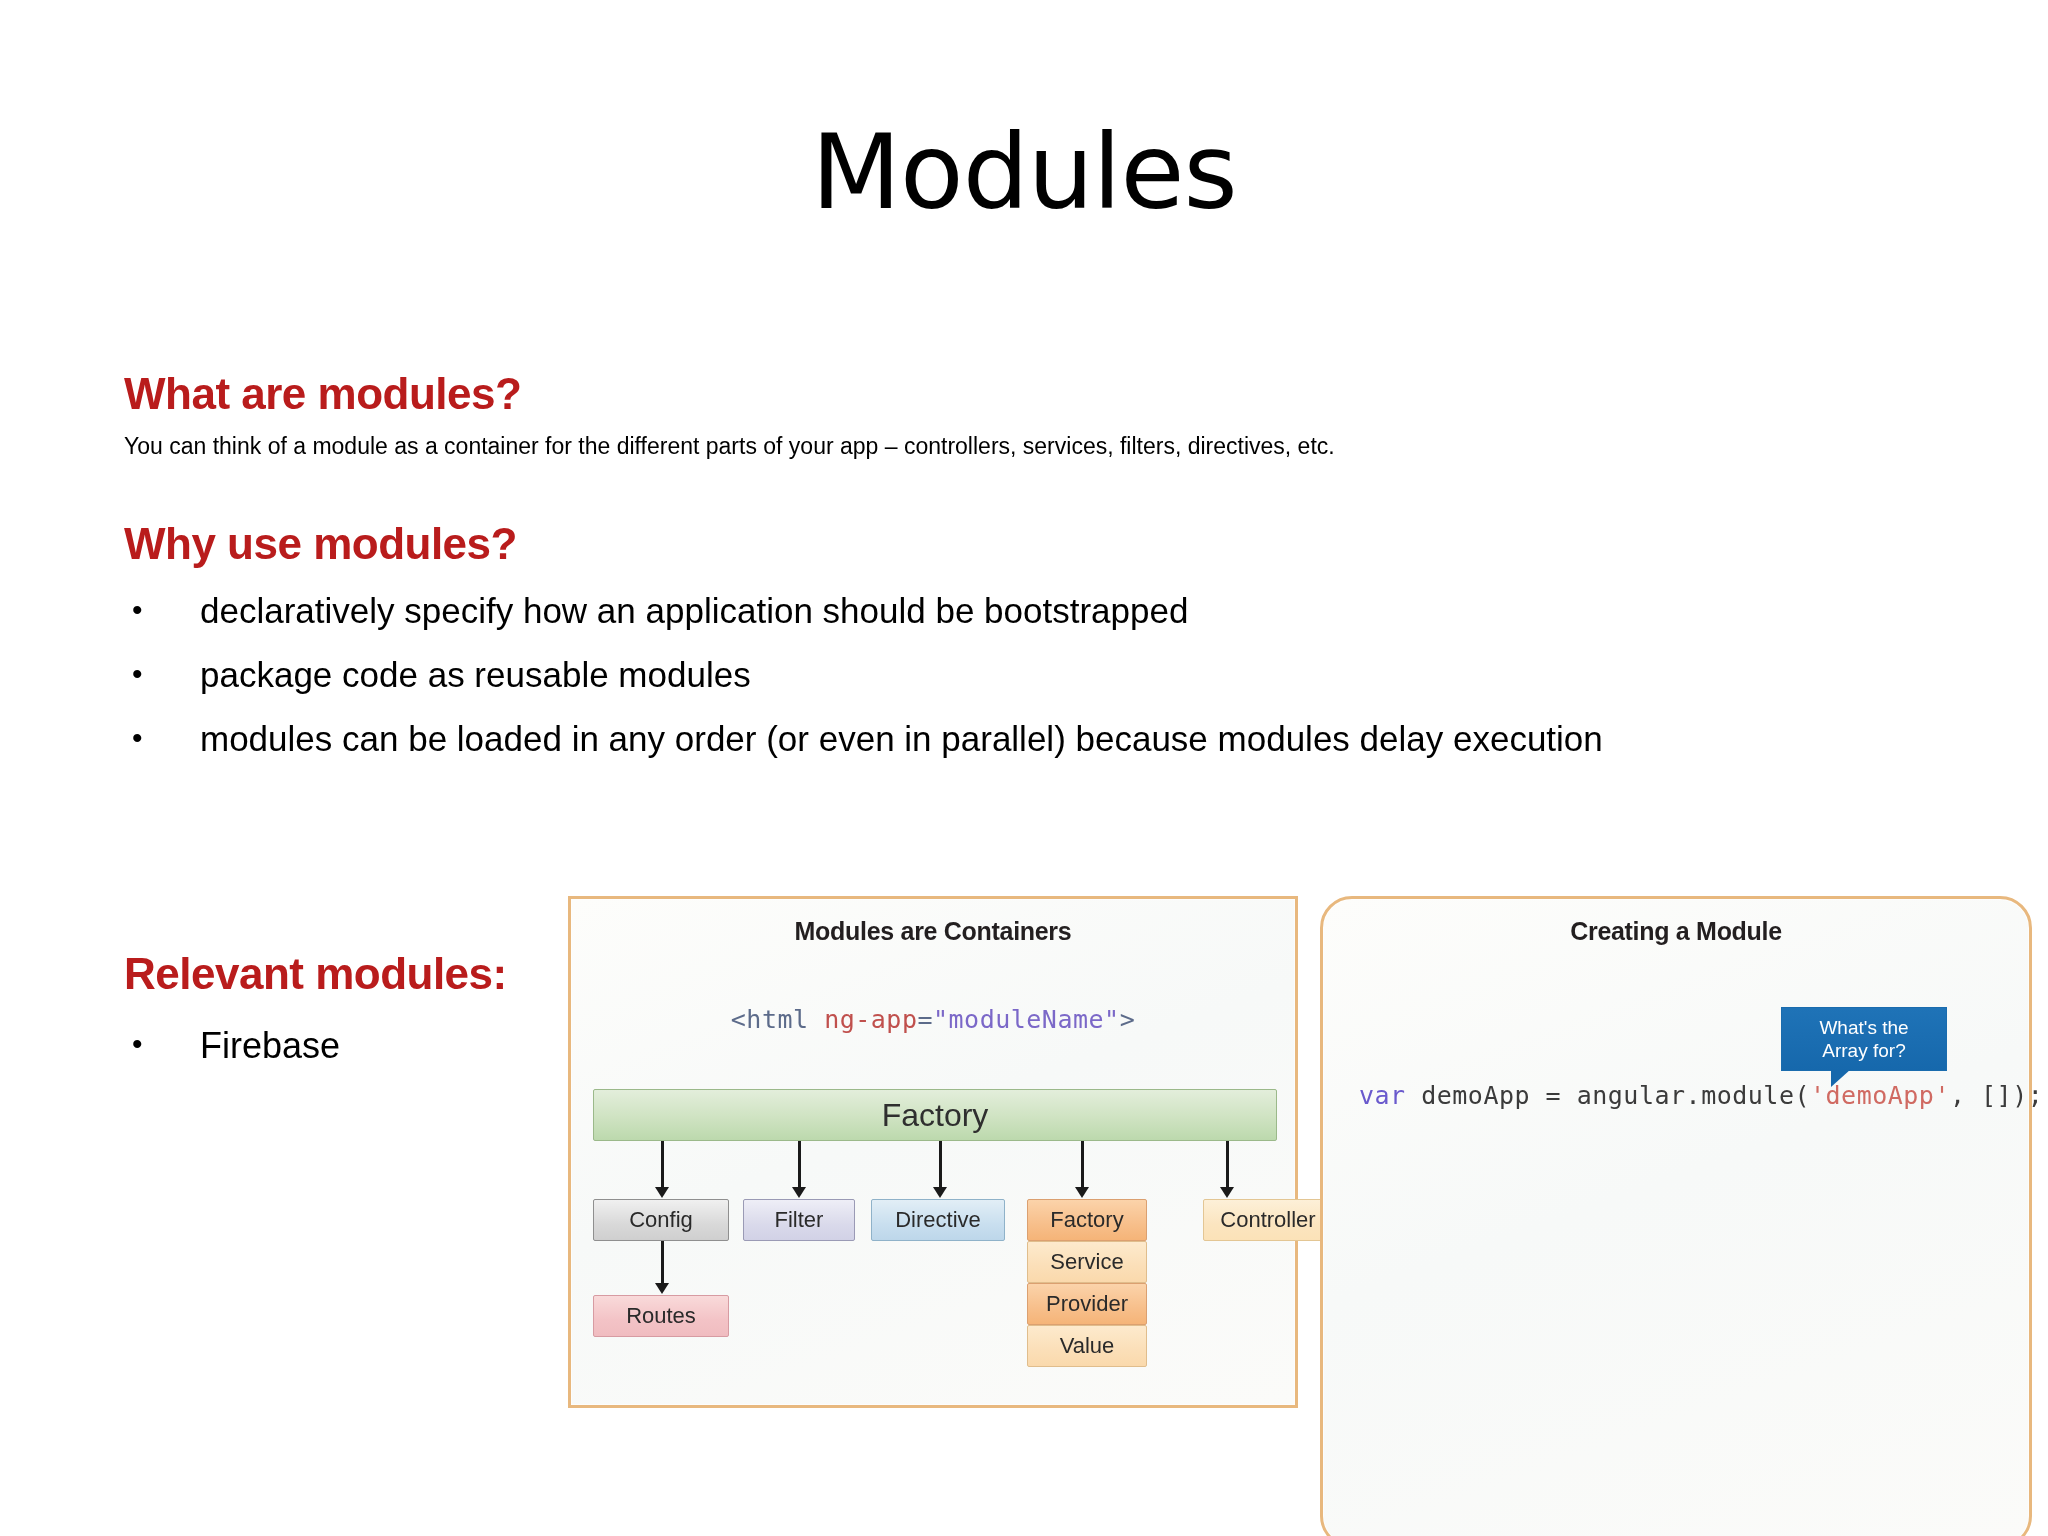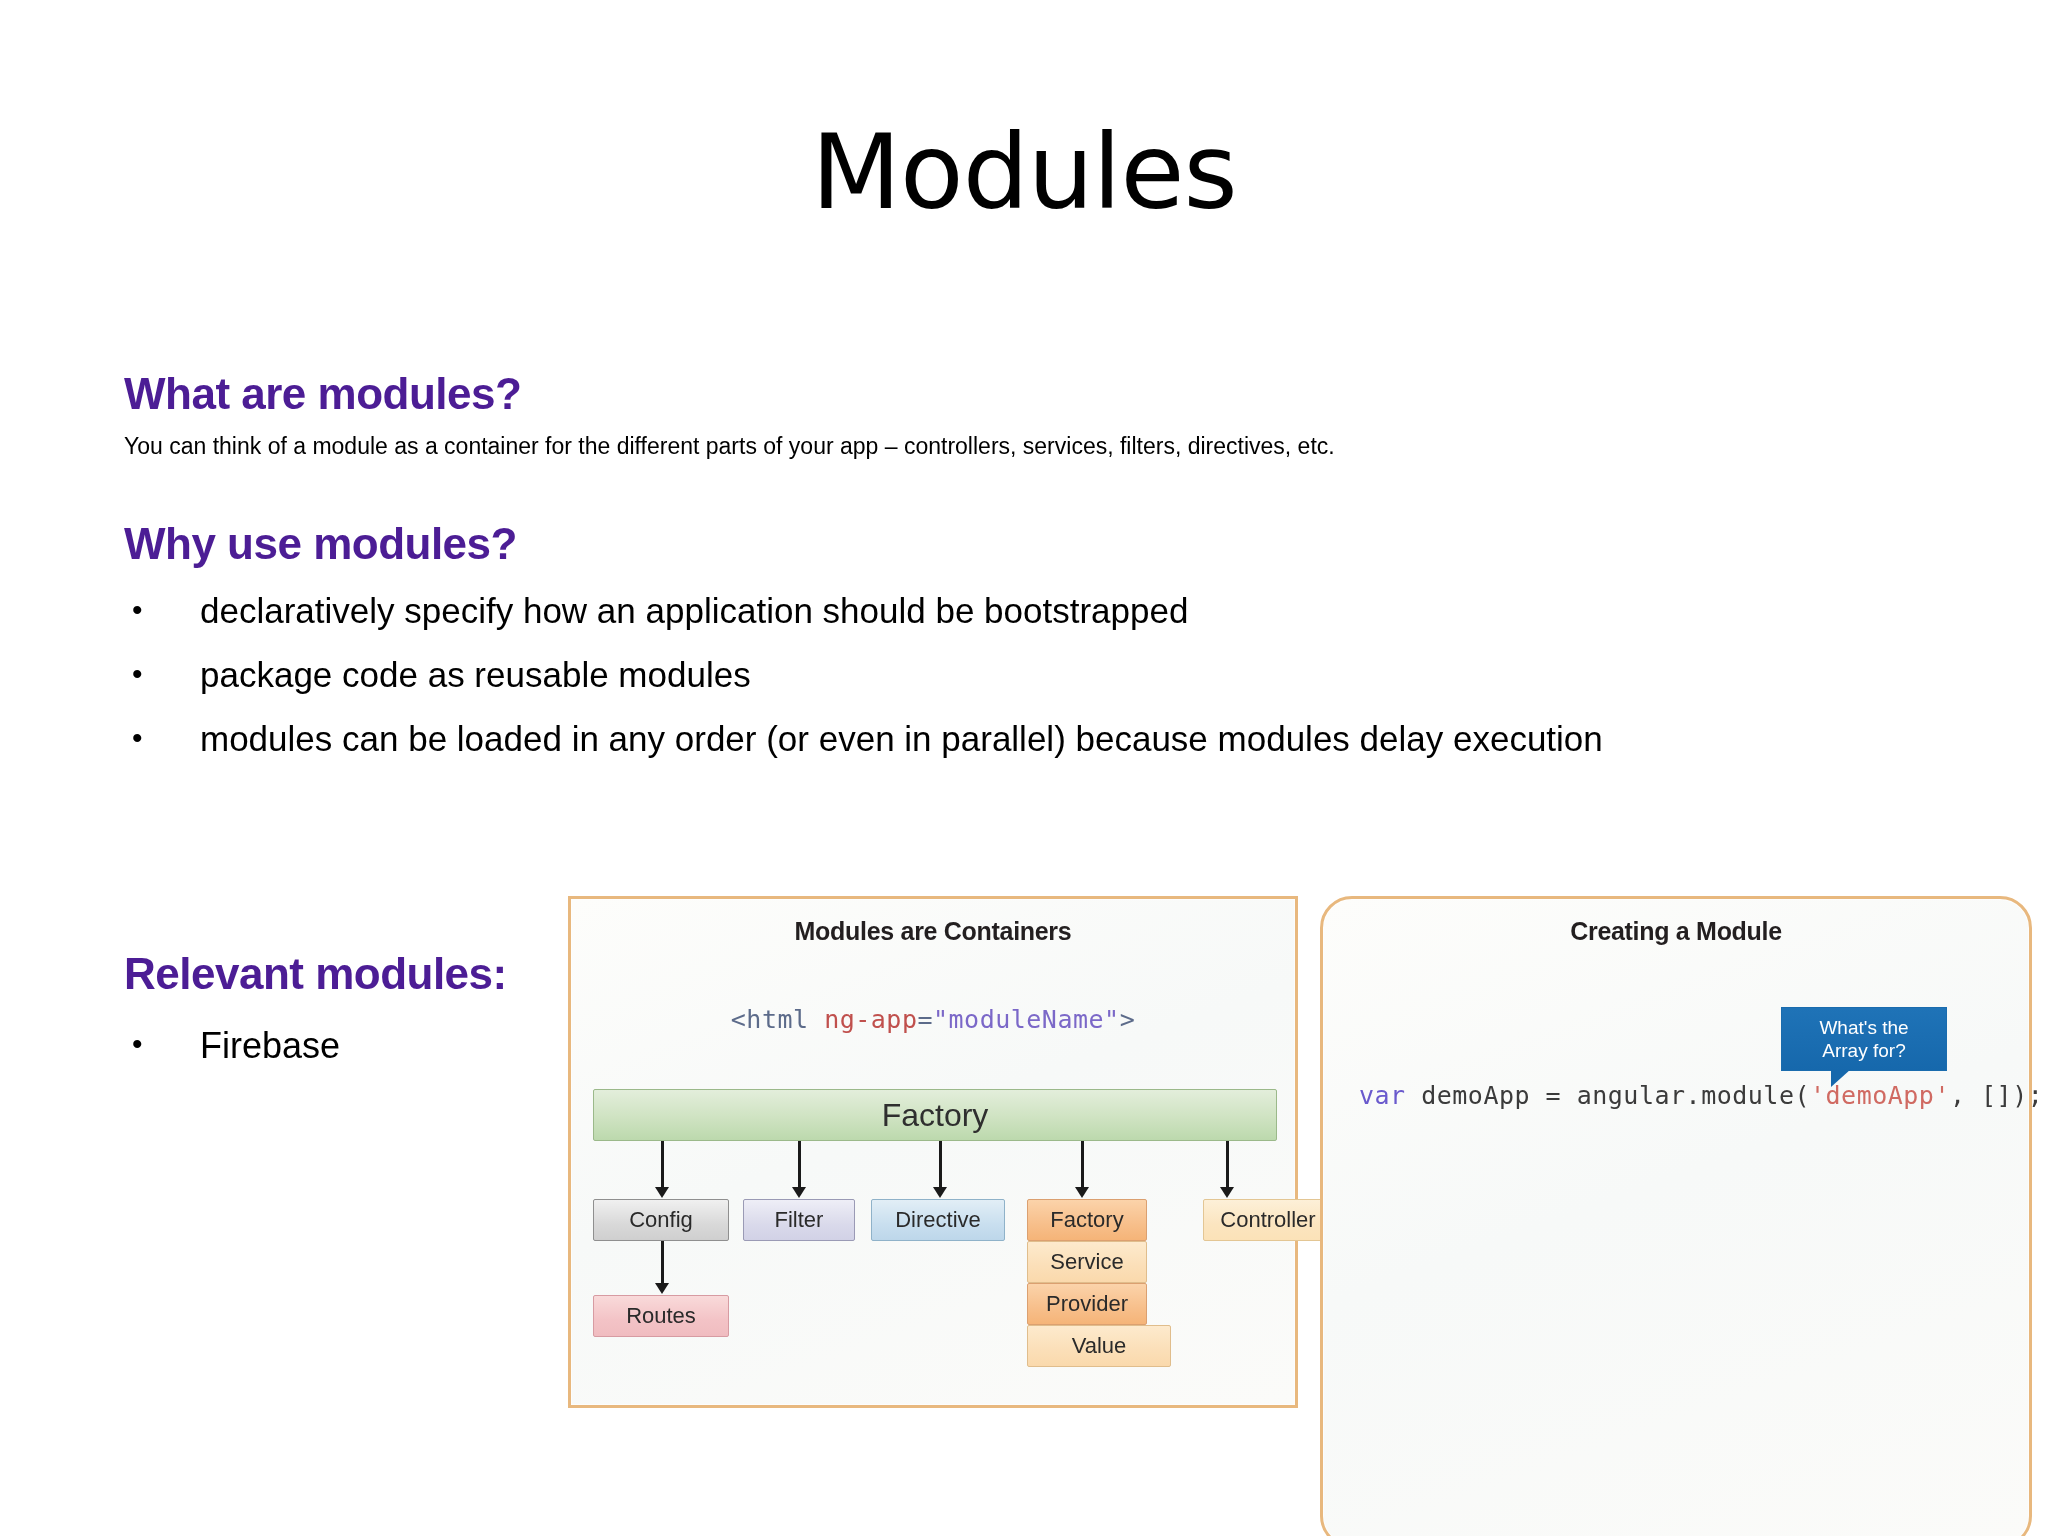--- a/index.html
+++ b/index.html
@@ -38,21 +38,21 @@
     top: 370px;
     width: 1740px;
   }
 
   .section-heading {
     font-family: "Liberation Sans", sans-serif;
     font-weight: bold;
     font-size: 44px;
     line-height: 1.1;
     letter-spacing: -0.5px;
-    color: #4c1d95;
+    color: #b91c1c;
     margin: 0;
   }
 
   .para {
     font-family: "Liberation Sans", sans-serif;
     font-size: 23px;
     line-height: 1.28;
     color: #000;
     margin: 14px 0 0 0;
     max-width: 1730px;
@@ -316,21 +316,21 @@
   <div class="node node-ctrl" style="left:592px; top:300px; width:130px;">
     <span>Controller</span>
   </div>
 
   <div class="node node-orange-lt" style="left:456px; top:342px; width:120px;">
     <span>Service</span>
   </div>
   <div class="node node-orange" style="left:456px; top:384px; width:120px;">
     <span>Provider</span>
   </div>
-  <div class="node node-orange-lt" style="left:456px; top:426px; width:144px;">
+  <div class="node node-orange-lt" style="left:456px; top:426px; width:120px;">
     <span>Value</span>
   </div>
 
   <div class="connector" style="left:90px; top:342px; height:44px;"></div>
   <div class="arrowhead" style="left:84px; top:384px;"></div>
 
   <div class="node node-routes" style="left:22px; top:396px; width:136px;">
     <span>Routes</span>
   </div>
 </div>

